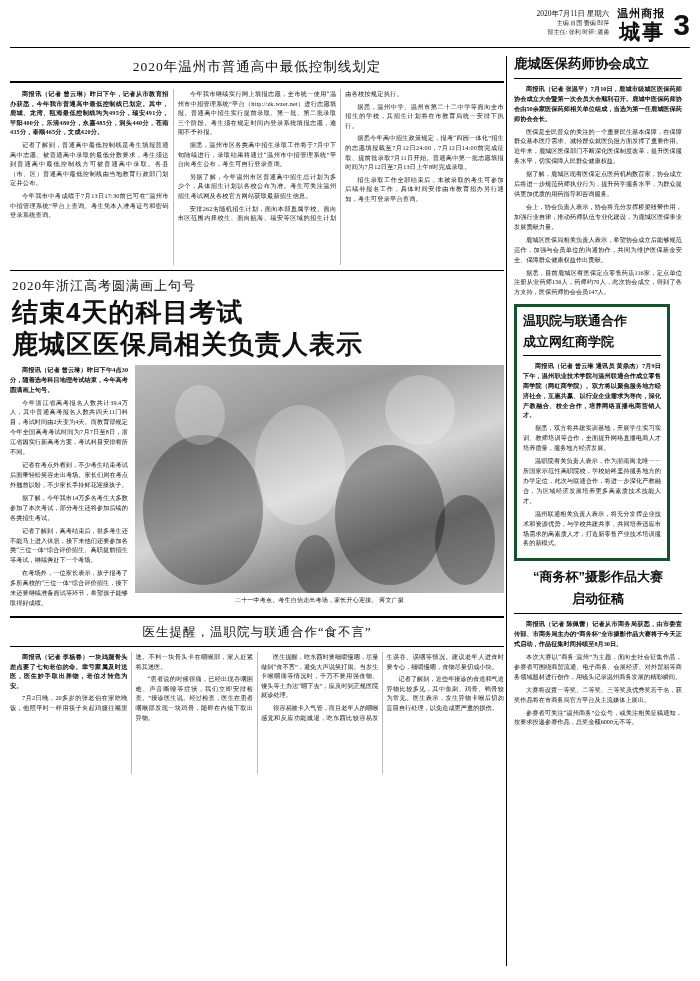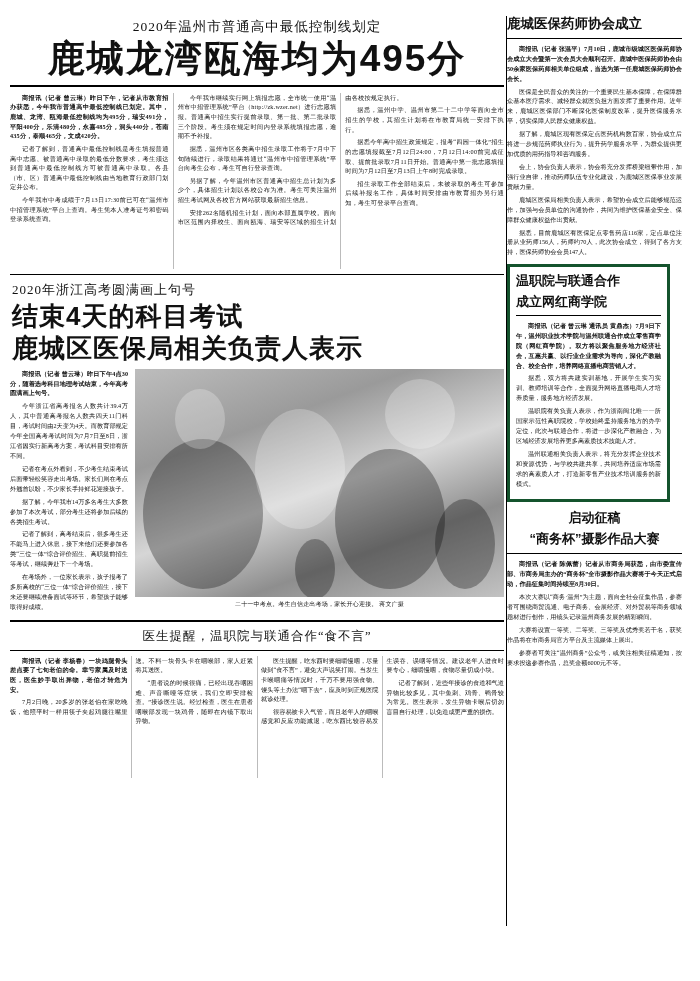--- a/index.html
+++ b/index.html
@@ -81,20 +81,21 @@
     height: 910px;
   }
   .col-left {
     width: 494px;
     position: relative;
   }
   .col-right {
     width: 176px;
     position: relative;
     border-left: 1px solid #000;
+    padding-left: 7px;
   }
 
   
   .kicker {
     font-size: 13.5px;
     text-align: center;
     letter-spacing: 1px;
     margin: 2px 0 4px 0;
     font-family: "Liberation Serif", serif;
   }
@@ -230,28 +231,41 @@
     line-height: 1.3;
     font-family: "Liberation Sans", sans-serif;
     margin: 4px 0 5px 0;
   }
 </style>
 </head>
 <body>
 
 <div class="page">
 
+  <div class="masthead">
+    <div class="masthead-left">
+      <div class="masthead-date">2020年7月11日 星期六</div>
+      <div class="masthead-credits">主编 肖国 责编 郎萍</div>
+      <div class="masthead-credits">部主任: 张利 时评: 潘勇</div>
+    </div>
+    <div class="masthead-right">
+      <div class="brandbox">
+        <div class="brand-small">温州商报</div>
+        <div class="brand-big">城事</div>
+      </div>
+      <div class="pagenum">3</div>
+    </div>
+  </div>
 
   <div class="body-wrap">
 
     <div class="col-left">
 
       <div>
         <div class="kicker">2020年温州市普通高中最低控制线划定</div>
-        <div class="headline-1">鹿城龙湾瓯海均为495分</div>
         <div class="hr-thick"></div>
         <div class="cols3">
           <p class="lead">商报讯（记者 曾云琳）昨日下午，记者从市教育招办获悉，今年我市普通高中最低控制线已划定。其中，鹿城、龙湾、瓯海最低控制线均为495分，瑞安491分，平阳400分，乐清480分，永嘉485分，洞头440分，苍南435分，泰顺465分，文成420分。</p>
           <p>记者了解到，普通高中最低控制线是考生填报普通高中志愿、被普通高中录取的最低分数要求，考生须达到普通高中最低控制线方可被普通高中录取。各县（市、区）普通高中最低控制线由当地教育行政部门划定并公布。</p>
           <p>今年我市中考成绩于7月13日17:30前已可在“温州市中招管理系统”平台上查询。考生凭本人准考证号和密码登录系统查询。</p>
           <p>今年我市继续实行网上填报志愿，全市统一使用“温州市中招管理系统”平台（http://zk.wzer.net）进行志愿填报。普通高中招生实行提前录取、第一批、第二批录取三个阶段。考生须在规定时间内登录系统填报志愿，逾期不予补报。</p>
           <p>据悉，温州市区各类高中招生录取工作将于7月中下旬陆续进行，录取结果将通过“温州市中招管理系统”平台向考生公布，考生可自行登录查询。</p>
           <p>另据了解，今年温州市区普通高中招生总计划为多少个，具体招生计划以各校公布为准。考生可关注温州招生考试网及各校官方网站获取最新招生信息。</p>
           <p>安排262名随机招生计划，面向本部直属学校。面向市区范围内择校生、面向瓯海、瑞安等区域的招生计划由各校按规定执行。</p>
           <p>据悉，温州中学、温州市第二十二中学等面向全市招生的学校，其招生计划将在市教育局统一安排下执行。</p>
@@ -327,22 +341,22 @@
         <div class="hr-thin"></div>
         <div class="r-body">
           <p class="lead">商报讯（记者 曾云琳 通讯员 黄鼎杰）7月9日下午，温州职业技术学院与温州联通合作成立零售商学院（网红商学院）。双方将以聚焦服务地方经济社会，互惠共赢、以行业企业需求为导向，深化产教融合、校企合作，培养网络直播电商营销人才。</p>
           <p>据悉，双方将共建实训基地，开展学生实习实训、教师培训等合作，全面提升网络直播电商人才培养质量，服务地方经济发展。</p>
           <p>温职院有关负责人表示，作为浙南闽北唯一一所国家示范性高职院校，学校始终坚持服务地方的办学定位，此次与联通合作，将进一步深化产教融合，为区域经济发展培养更多高素质技术技能人才。</p>
           <p>温州联通相关负责人表示，将充分发挥企业技术和资源优势，与学校共建共享，共同培养适应市场需求的高素质人才，打造新零售产业技术培训服务的新模式。</p>
         </div>
       </div>
 
       <div>
+        <div class="r-head-2">“商务杯”摄影作品大赛</div>
         <div class="r-head-2">启动征稿</div>
-        <div class="r-head-2">“商务杯”摄影作品大赛</div>
         <div class="hr-thin"></div>
         <div class="r-body">
           <p class="lead">商报讯（记者 陈佩蕾）记者从市商务局获悉，由市委宣传部、市商务局主办的“商务杯”全市摄影作品大赛将于今天正式启动，作品征集时间持续至8月30日。</p>
           <p>本次大赛以“商务·温州”为主题，面向全社会征集作品，参赛者可围绕商贸流通、电子商务、会展经济、对外贸易等商务领域题材进行创作，用镜头记录温州商务发展的精彩瞬间。</p>
           <p>大赛将设置一等奖、二等奖、三等奖及优秀奖若干名，获奖作品将在市商务局官方平台及主流媒体上展出。</p>
           <p>参赛者可关注“温州商务”公众号，或关注相关征稿通知，按要求投递参赛作品，总奖金额6000元不等。</p>
         </div>
       </div>
 
     </div>

